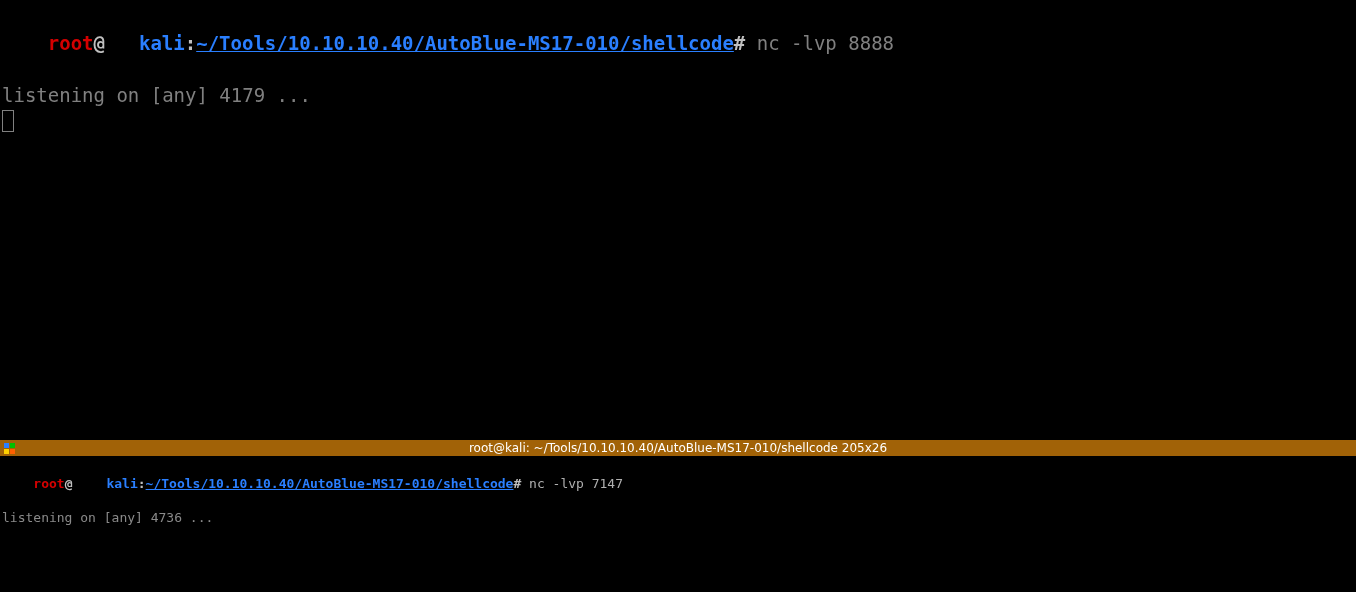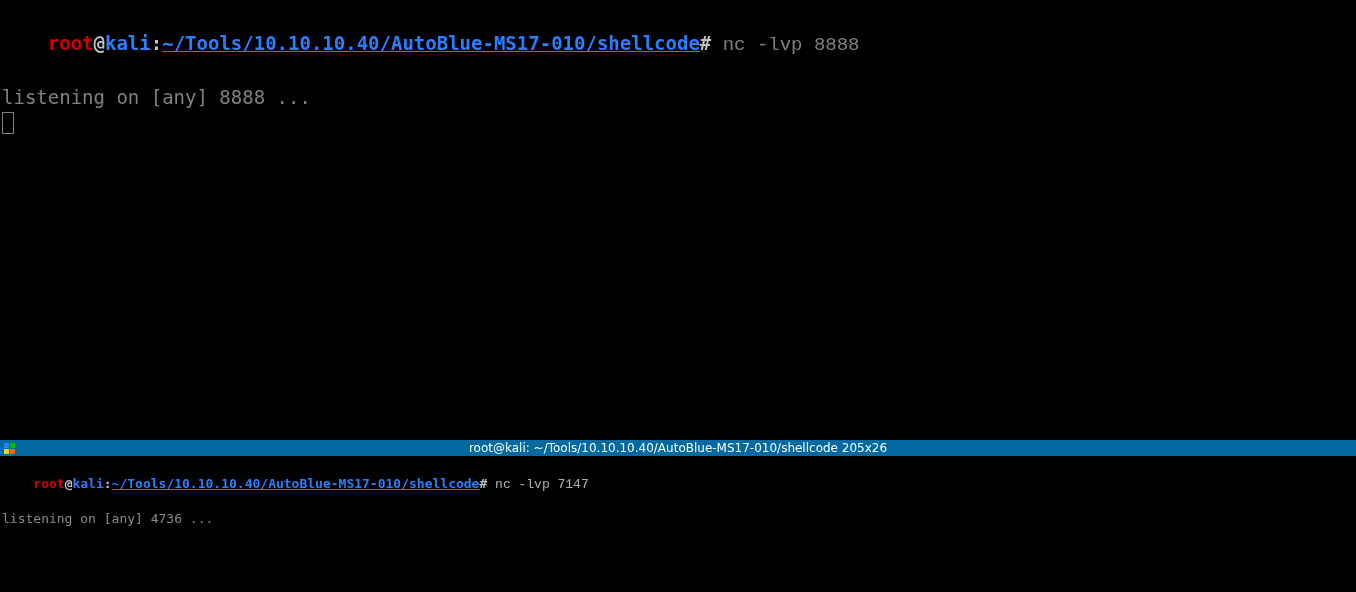--- a/index.html
+++ b/index.html
@@ -21,38 +21,38 @@
       padding: 4px 2px;
       font-size: 19px;
       line-height: 26px;
       position: relative;
     }
     .pane-top .prompt-line {
       white-space: pre;
     }
     .user { color: #d40000; font-weight: bold; }
     .at   { color: #c0c0c0; font-weight: bold; }
-    .host { color: #2a7fff; font-weight: bold; }
+    .host { color: #2a7fff; font-weight: bold; margin-left: 34px; }
     .colon{ color: #c0c0c0; font-weight: bold; }
     .path { color: #2a7fff; font-weight: bold; text-decoration: underline; }
     .hash { color: #c0c0c0; font-weight: bold; }
-    .cmd  { color: #808080; font-family: Liberation Mono, monospace; }
+    .cmd  { color: #808080; }
     .out  { color: #808080; }
     .cursor-box {
       display: inline-block;
       width: 12px;
       height: 22px;
       border: 1px solid #808080;
       vertical-align: text-bottom;
       margin-top: 2px;
     }
     .divider-bar {
       width: 100%;
       height: 16px;
-      background: #0369a1;
+      background: #a16207;
       color: #fff;
       font-family: "DejaVu Sans", sans-serif;
       font-size: 12px;
       line-height: 16px;
       position: relative;
       display: flex;
       align-items: center;
     }
     .divider-icon {
       width: 11px;
@@ -93,21 +93,21 @@
     .pane-bottom .cmd  { color: #b0b0b0; }
     .pane-bottom .out  { color: #8a8a8a; }
   </style>
 </head>
 <body>
 
 <div class="pane-top">
   <div class="prompt-line">
     <span class="user">root</span><span class="at">@</span><span class="host">kali</span><span class="colon">:</span><span class="path">~/Tools/10.10.10.40/AutoBlue-MS17-010/shellcode</span><span class="hash">#</span><span class="cmd"> nc -lvp 8888</span>
   </div>
-  <div class="out">listening on [any] 8888 ...</div>
+  <div class="out">listening on [any] 4179 ...</div>
   <div><span class="cursor-box"></span></div>
 </div>
 
 <div class="divider-bar">
   <span class="divider-icon">
     <span class="dq1"></span>
       <span class="dq2"></span>
       <span class="dq3"></span>
       <span class="dq4"></span>
   </span>

